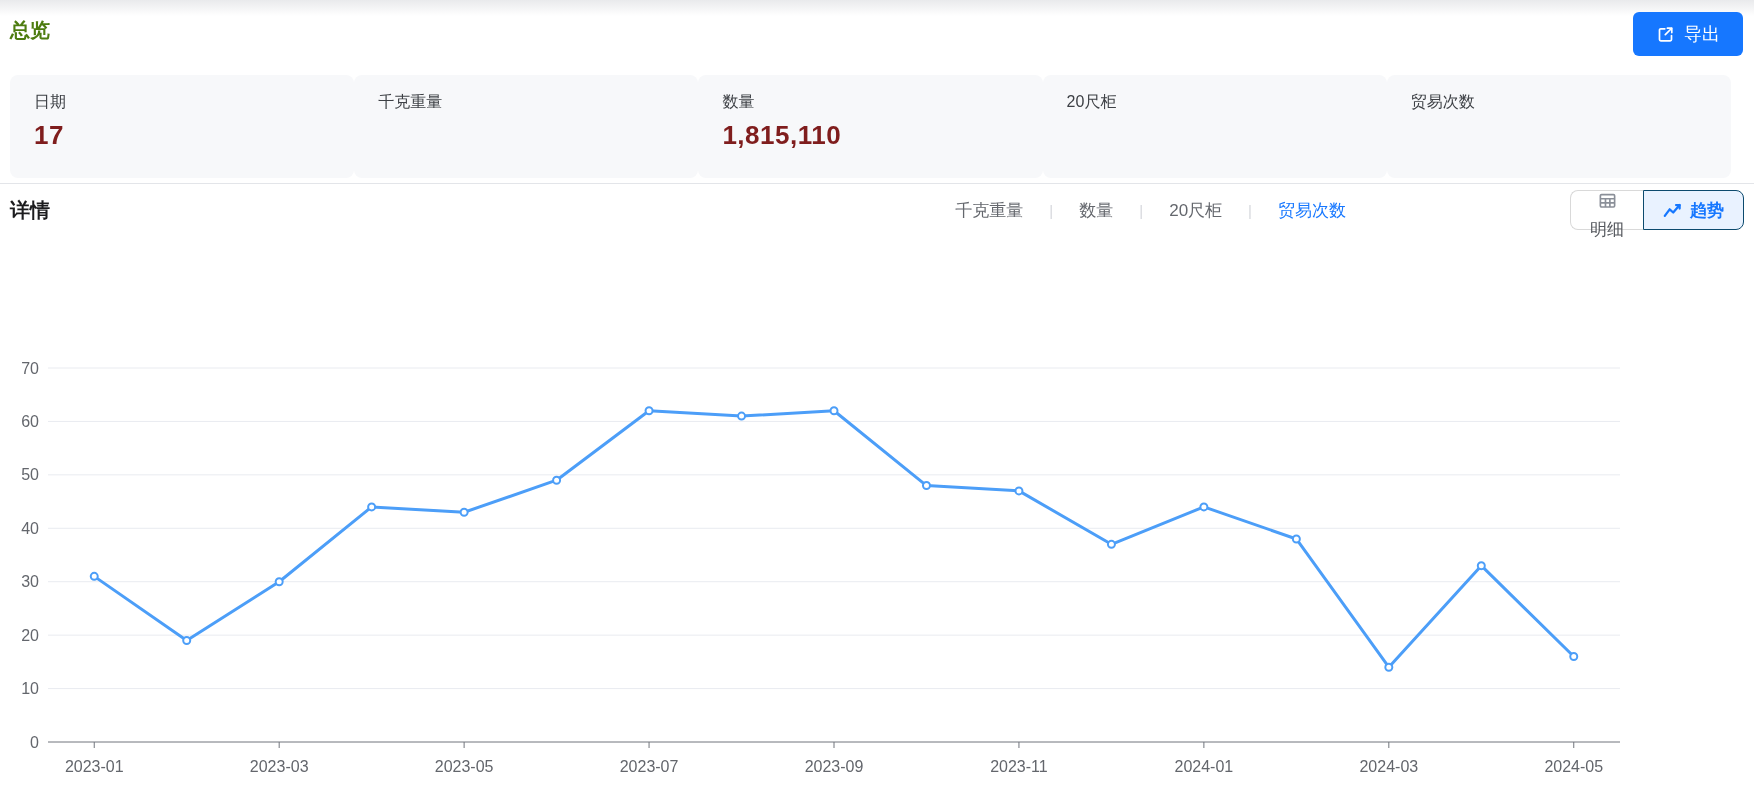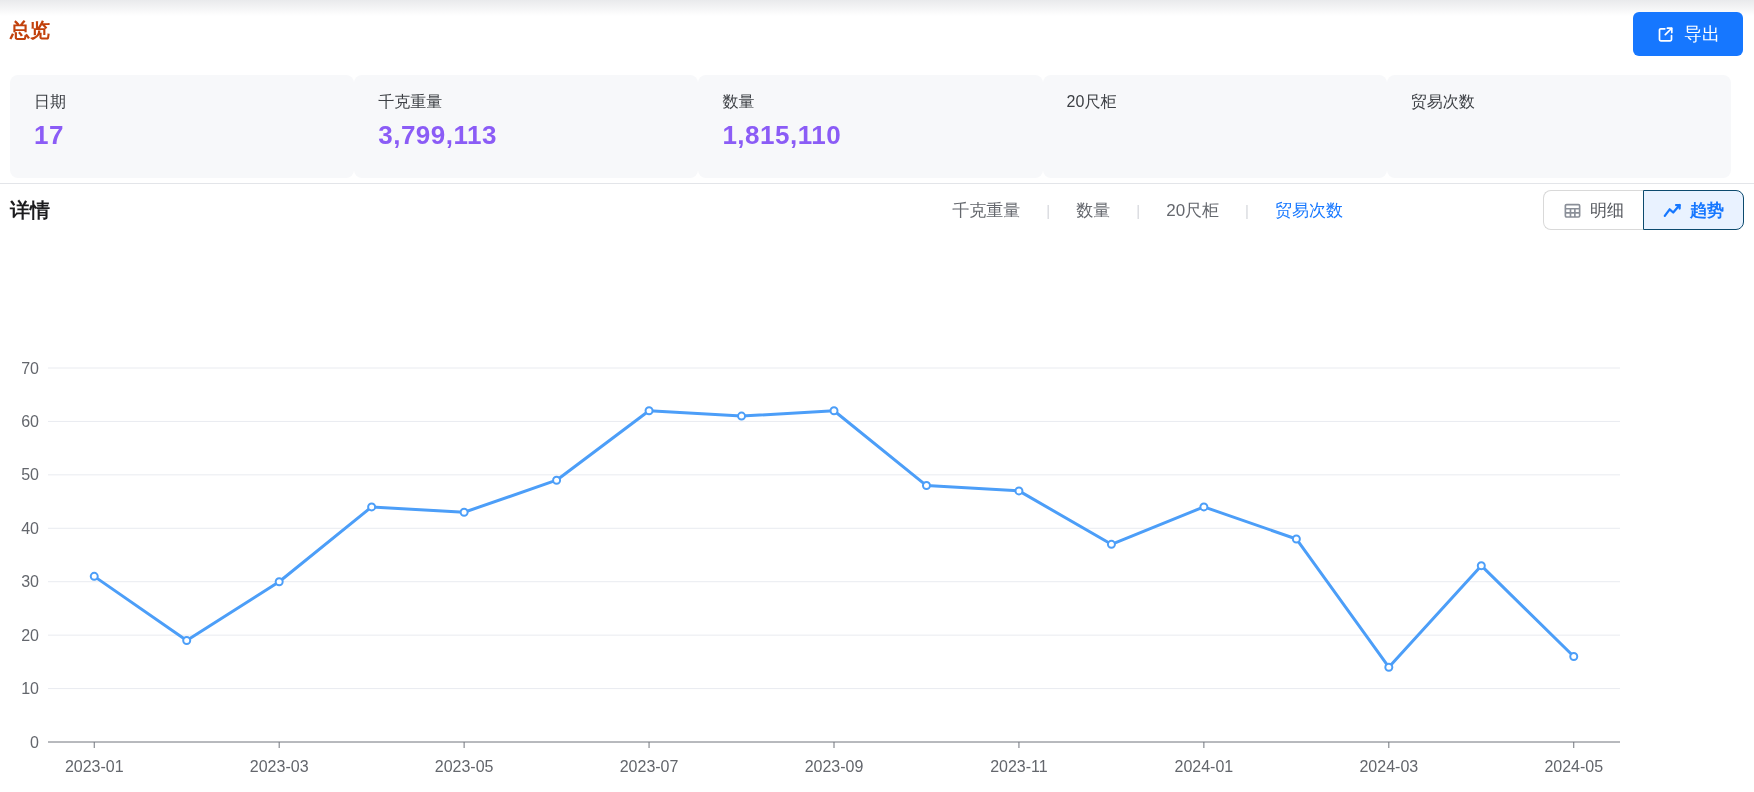--- a/index.html
+++ b/index.html
@@ -1,43 +1,43 @@
 <!DOCTYPE html>
 <html><head>
 <meta charset="utf-8">
 <style>
   html,body{margin:0;padding:0;background:#fff;}
   body{font-family:"Liberation Sans","DejaVu Sans",sans-serif;-webkit-font-smoothing:antialiased;}
   #app{position:relative;width:1754px;height:792px;background:#fff;overflow:hidden;}
   .top-fade{position:absolute;top:0;left:0;right:0;height:16px;
     background:linear-gradient(#e9eaec,rgba(255,255,255,0));pointer-events:none;}
   
-  .page-title{position:absolute;top:17px;left:10px;font-size:20px;font-weight:700;color:#c2410c;}
+  .page-title{position:absolute;top:17px;left:10px;font-size:20px;font-weight:700;color:#4d7c0f;}
   .export-btn{position:absolute;top:12px;right:11px;height:44px;min-width:110px;
     display:flex;align-items:center;justify-content:center;gap:9px;
     background:#1677ff;color:#fff;border:none;border-radius:6px;
     font-size:18px;font-family:inherit;cursor:pointer;padding:0 18px;}
   
   .cards{position:absolute;top:75px;left:10px;right:23px;height:103px;display:flex;gap:0;}
   .card{flex:1;background:#f7f8fa;border-radius:8px;padding:17px 24px;box-sizing:border-box;}
   .card-label{font-size:16px;color:#3d4045;}
-  .card-value{margin-top:7px;font-size:26px;font-weight:700;color:#8b5cf6;letter-spacing:.5px;}
+  .card-value{margin-top:7px;font-size:26px;font-weight:700;color:#7f1d1d;letter-spacing:.5px;}
   .divider{position:absolute;top:183px;left:0;right:0;height:1px;background:#e3e5e9;}
   
   .details-row{position:absolute;top:188px;left:10px;right:10px;height:44px;
-    display:flex;align-items:center;}
+    display:flex;align-items:center;gap:24px;}
   .details-title{font-size:20px;font-weight:700;color:#1c1c1e;}
   .tabs{margin-left:auto;display:flex;align-items:center;font-size:17px;color:#64676d;margin-right:200px;}
   .tab{cursor:pointer;white-space:nowrap;}
   .tab.active{color:#1677ff;}
   .tab-sep{color:#d6d8dd;margin:0 26px;font-size:15px;}
   .segmented{display:flex;height:40px;}
   .seg-btn{display:flex;align-items:center;gap:8px;padding:0 19px;font-size:17px;
     font-family:inherit;cursor:pointer;background:#fff;border:1px solid #d9d9d9;color:#54575d;}
-  .seg-btn:first-child{border-radius:8px 0 0 8px;border-right:none;}
+  .seg-btn:first-child{border-radius:8px 0 0 8px;border-right:none;flex-direction:column;}
   .seg-btn:last-child{border-radius:0 8px 8px 0;}
   .seg-btn.active{background:#e9f2ff;border:1px solid #0c4a6e;color:#1677ff;font-weight:bold;}
   
   .chart{position:absolute;top:300px;left:0;width:1754px;height:492px;}
   .chart text{font-family:"Liberation Sans","DejaVu Sans",sans-serif;}
 </style>
 </head>
 <body>
 
 <div id="app">
@@ -54,21 +54,20 @@
     <span>导出</span>
   </button>
 
   <div class="cards">
       <div class="card">
         <div class="card-label">日期</div>
         <div class="card-value">17</div>
       </div>
       <div class="card">
         <div class="card-label">千克重量</div>
-        <div class="card-value">3,799,113</div>
       </div>
       <div class="card">
         <div class="card-label">数量</div>
         <div class="card-value">1,815,110</div>
       </div>
       <div class="card">
         <div class="card-label">20尺柜</div>
       </div>
       <div class="card">
         <div class="card-label">贸易次数</div>

